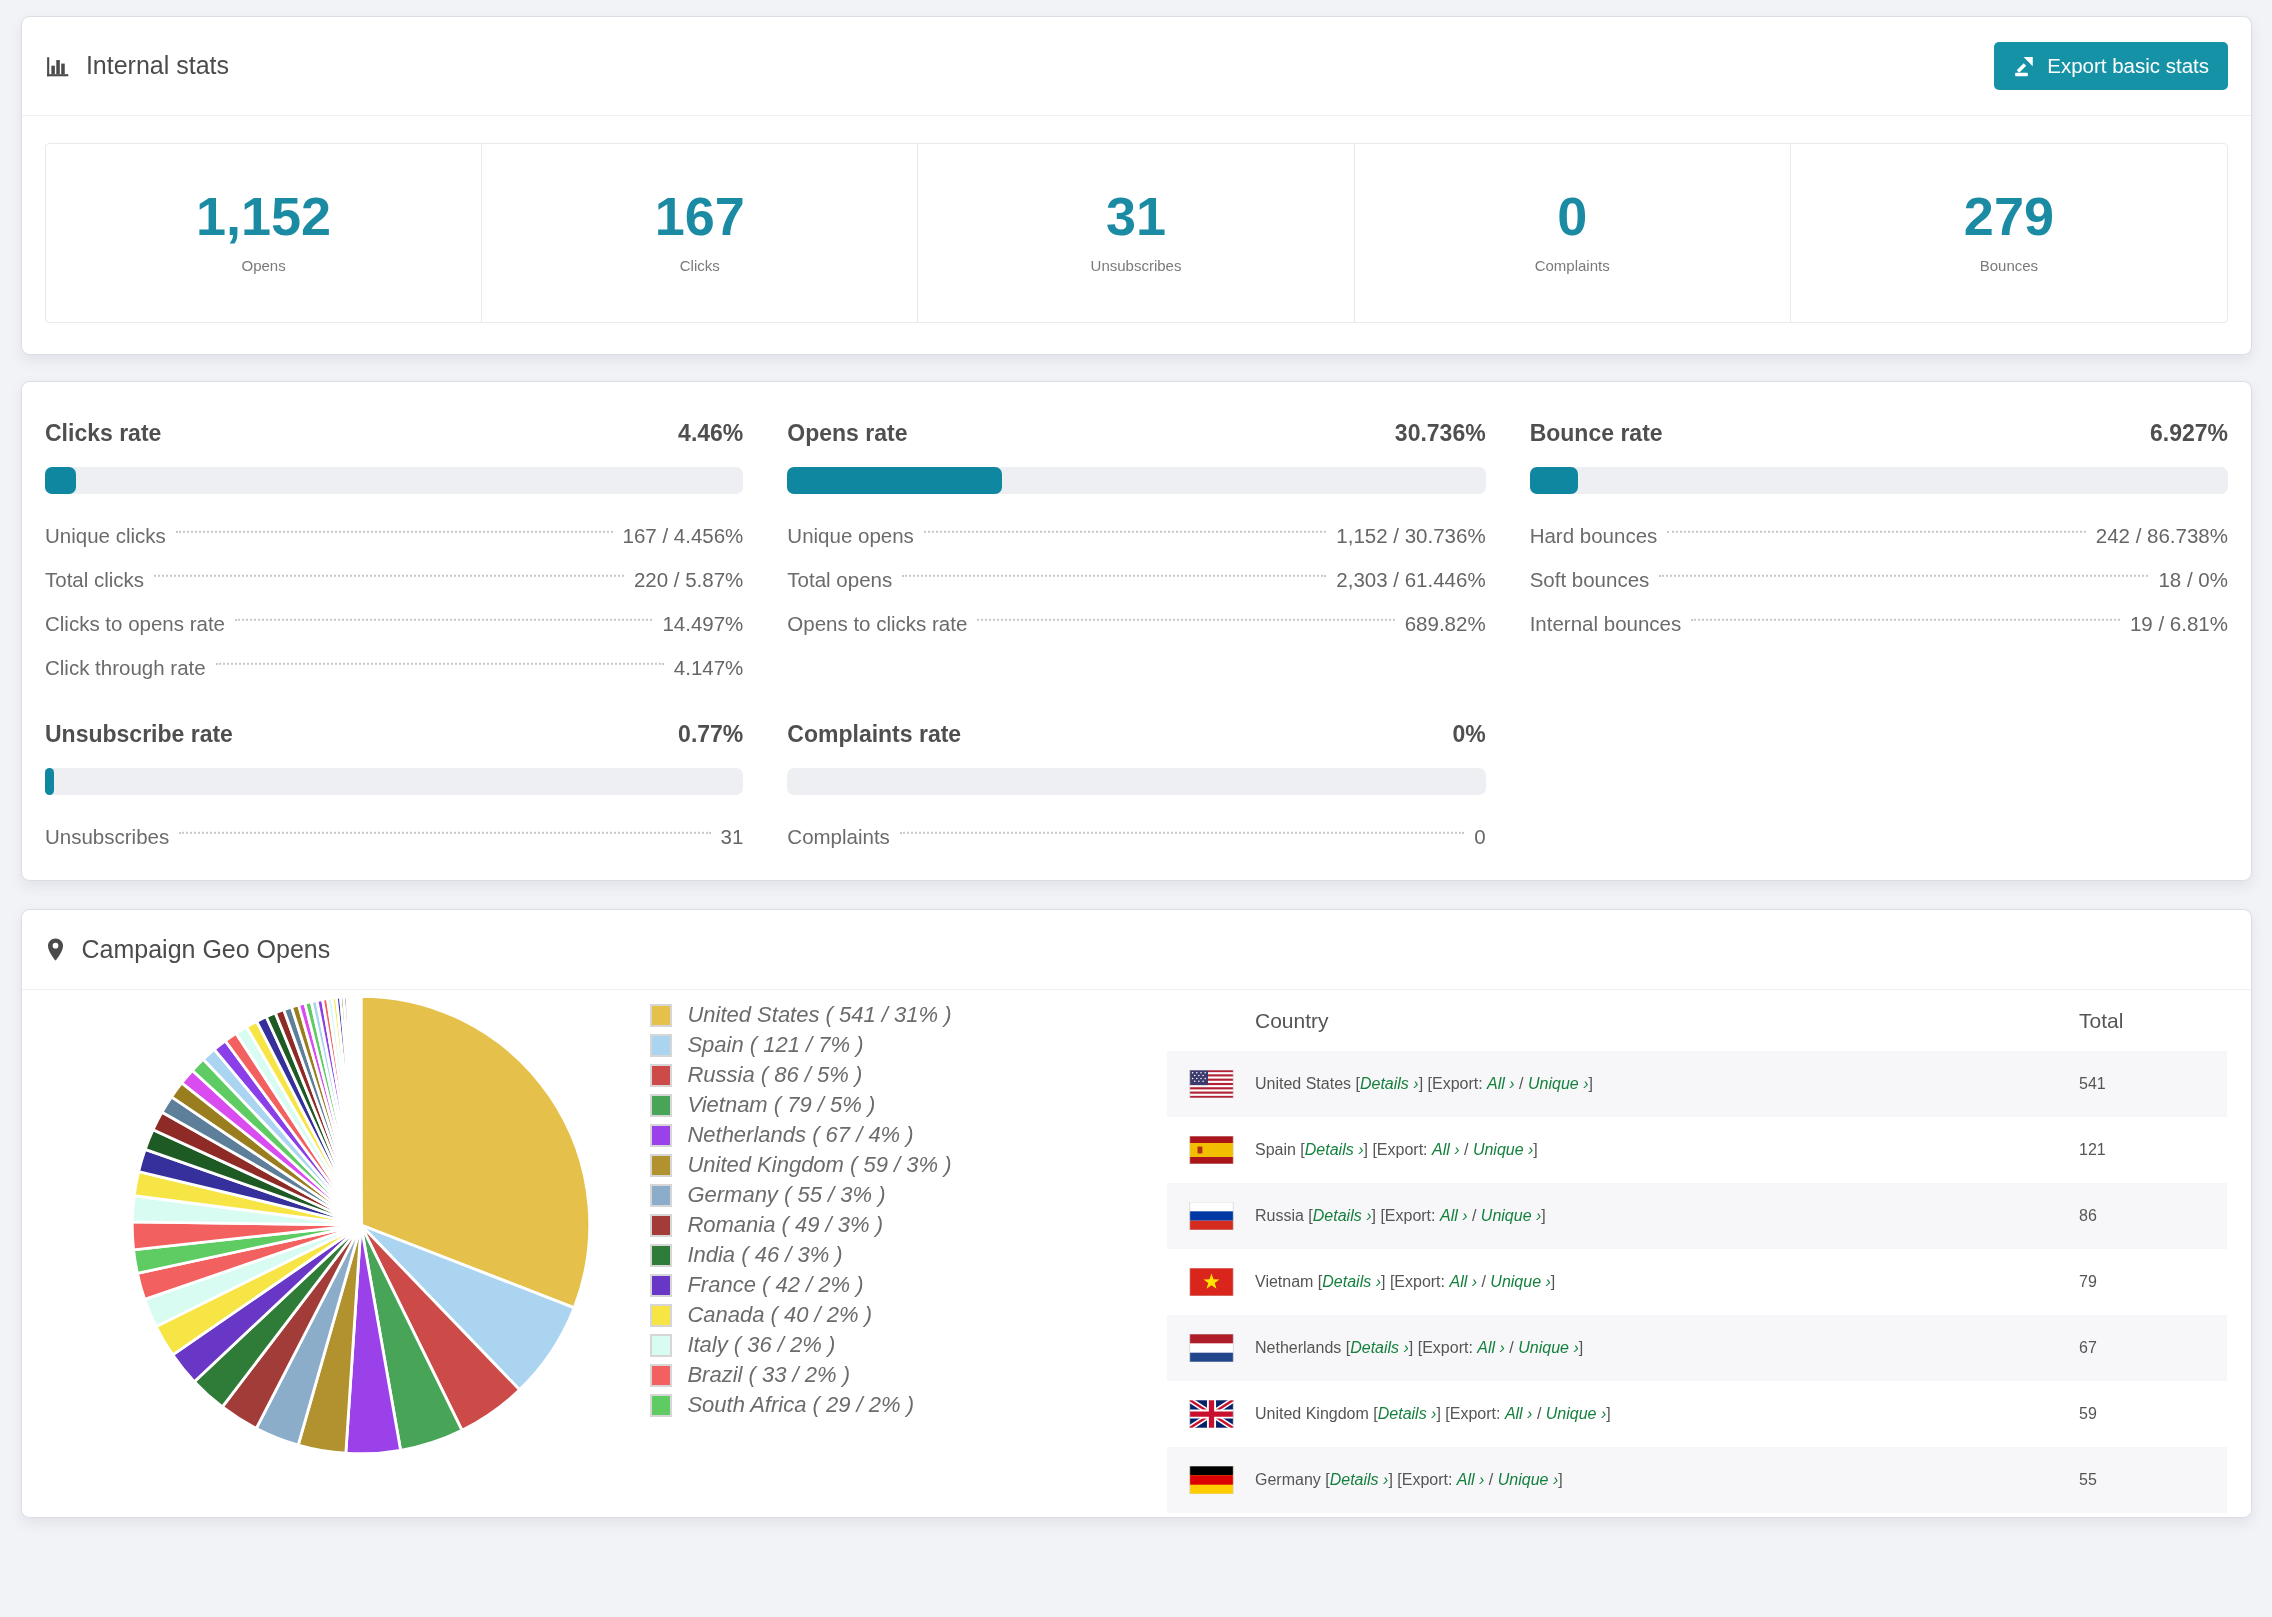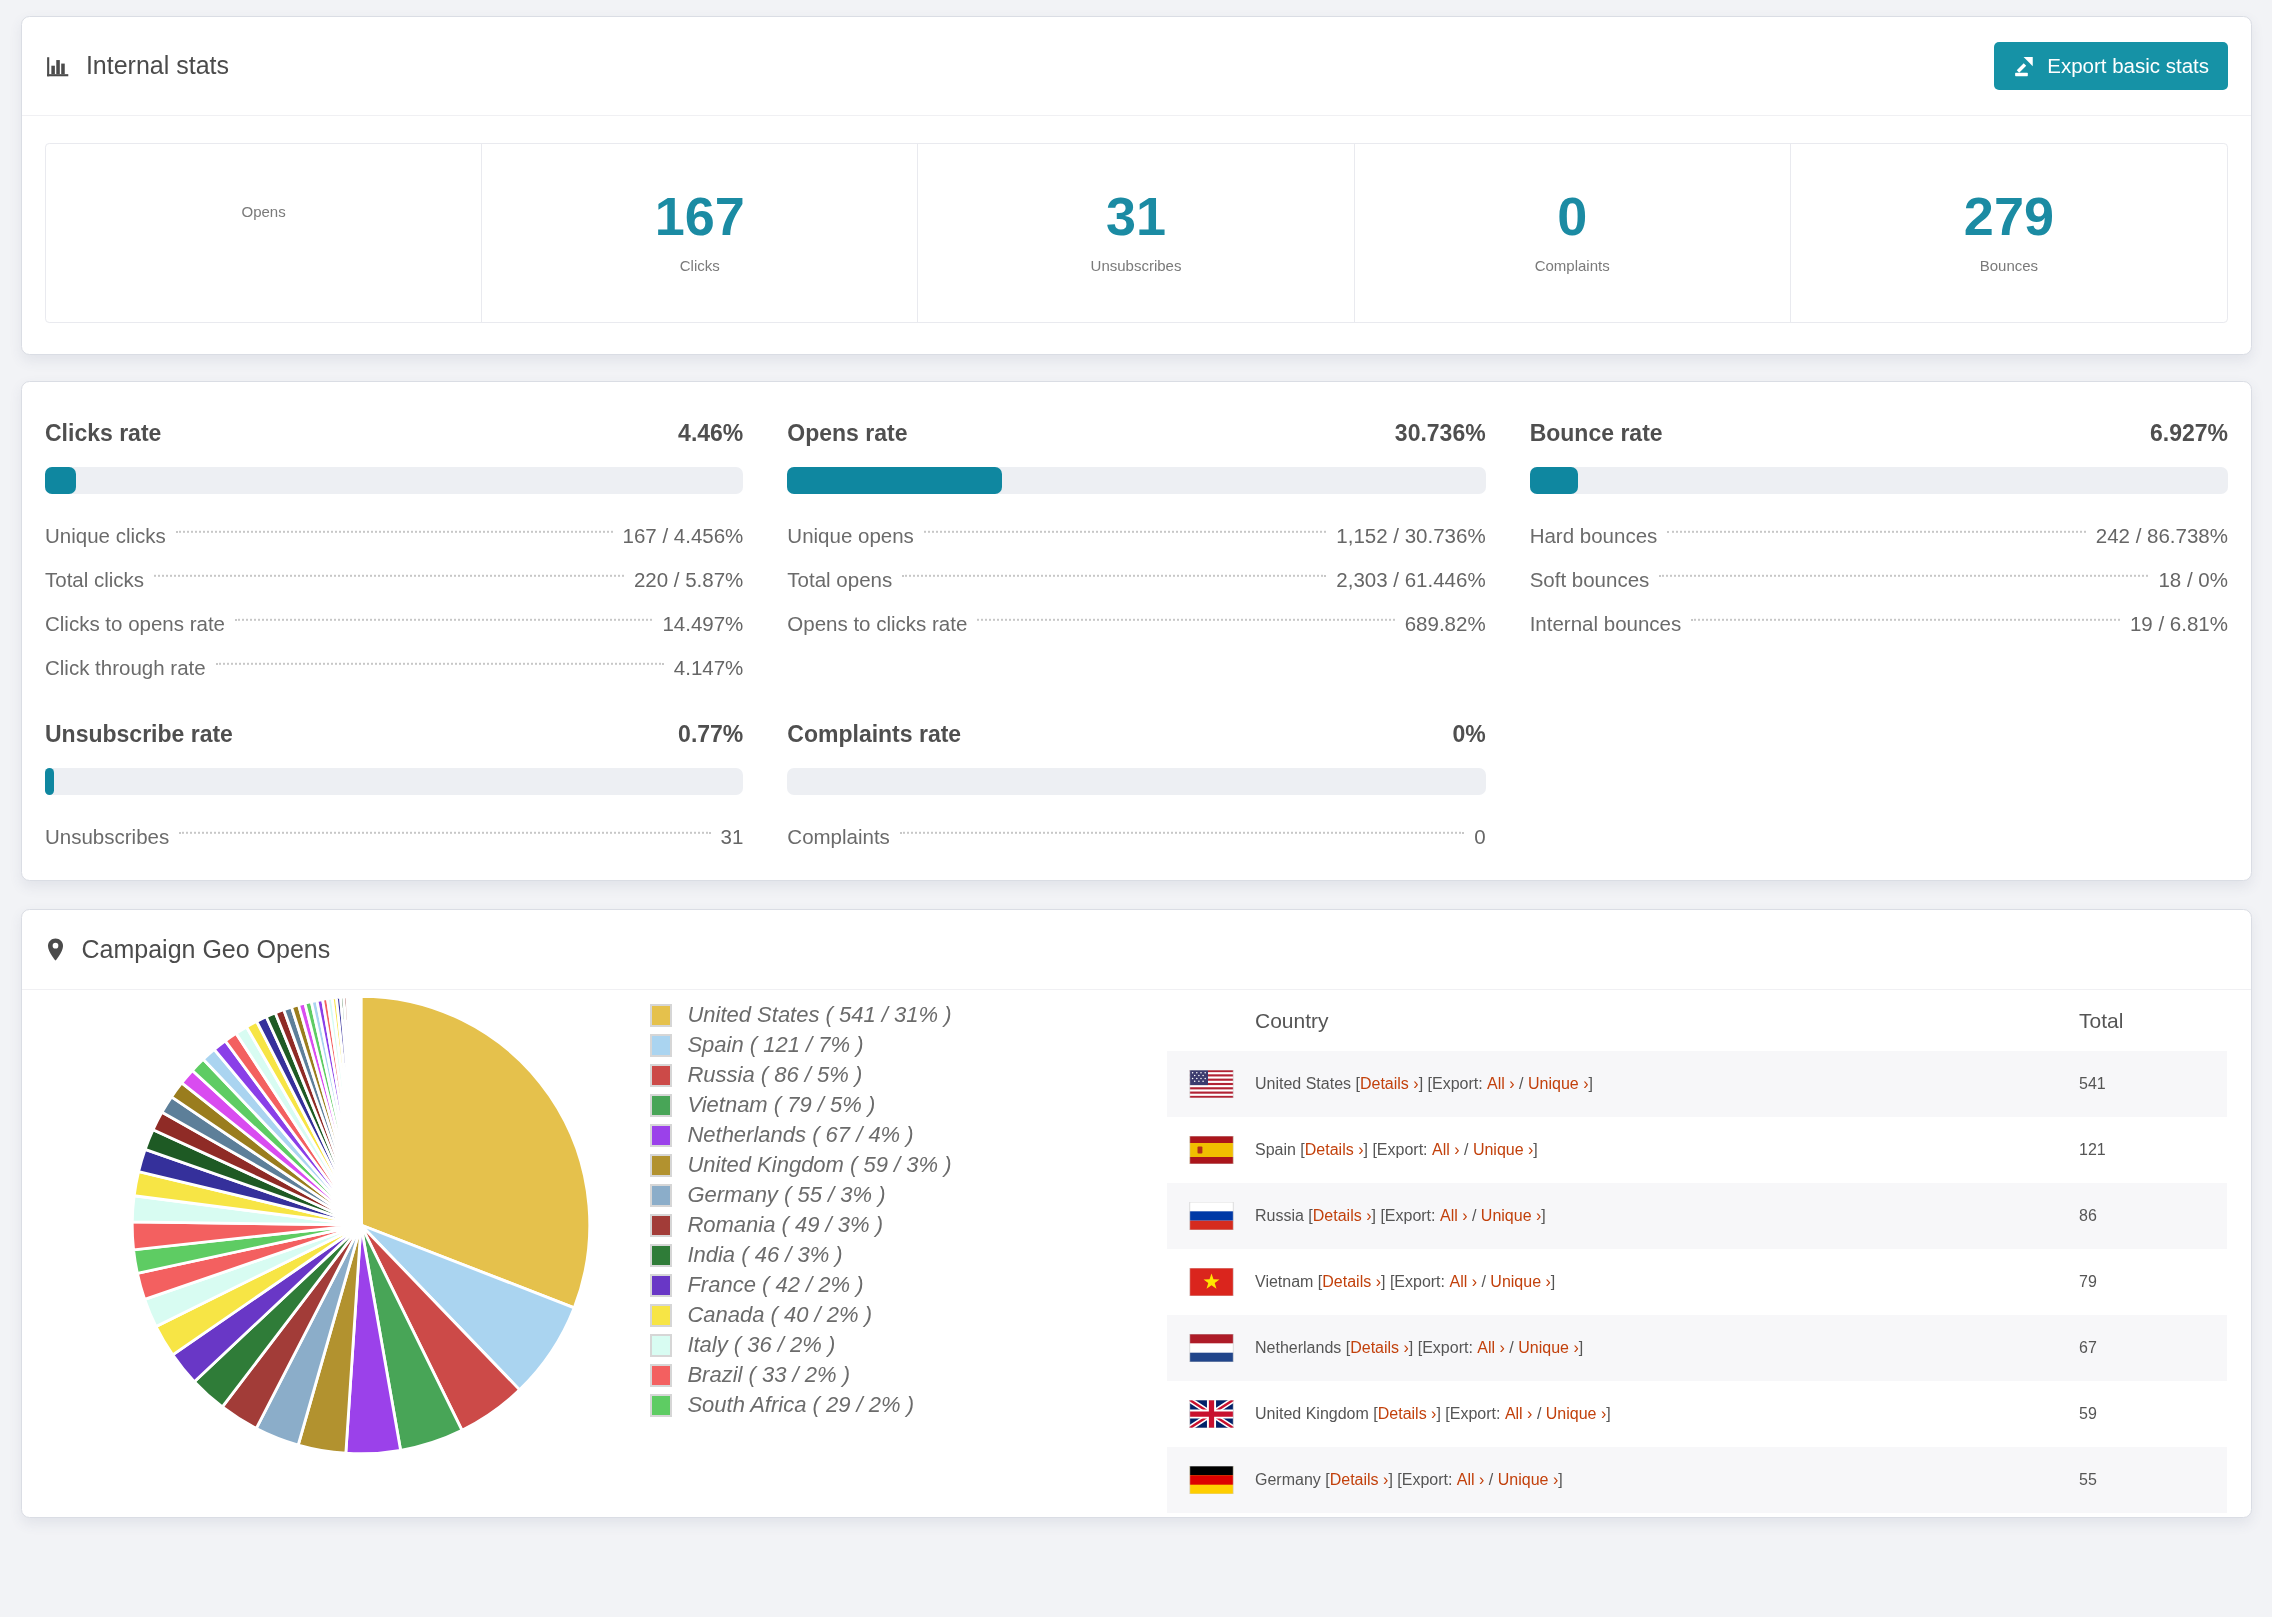--- a/index.html
+++ b/index.html
@@ -59,21 +59,21 @@
   .legend-chip{width:18.4px;height:18.4px;border:2.1px solid #d6d6d6;margin-right:15px;flex:none;}
   #geo-table{position:absolute;left:1145px;right:24px;top:0;}
   .t-header{display:flex;align-items:center;height:61px;font-size:21px;color:#555;}
   .t-header .country-col{padding-left:88px;}
   .t-row{display:flex;align-items:center;height:66px;font-size:16px;color:#555;padding-left:21px;}
   .t-row:nth-child(odd){background:#f7f7f9;}
   .country-col{flex:1;display:flex;align-items:center;}
   .total-col{width:148px;flex:none;}
   .flagbox{width:47px;height:28px;margin-right:20px;flex:none;display:inline-flex;}
   .flagbox svg{width:47px;height:28px;display:block;}
-  .t-link{color:#c2410c;text-decoration:none;cursor:pointer;white-space:pre;}
+  .t-link{color:#15803d;text-decoration:none;cursor:pointer;white-space:pre;font-style:italic;}
   .t-plain{white-space:pre;}
 </style>
 </head>
 <body>
 
 <div class="card" id="card-tracking">
   <div class="card-header">
     <div class="card-title">
       <span class="ticon">
         <svg width="25.4" height="25.4" viewBox="0 0 36 36" fill="#4b4b4b">
@@ -92,20 +92,21 @@
           <rect x="3" y="25" width="18" height="5" rx="1"></rect>
           <rect x="9.5" y="11.5" width="5" height="14" transform="rotate(45 12 18.5)"></rect>
           <polygon points="28,3 15,3 28,16"></polygon>
         </svg>
       </span>
       <span>Export basic stats</span>
     </button>
   </div>
   <div class="stats-grid">
       <div class="stat-box">
+        <div class="stat-value">1,152</div>
         <div class="stat-label">Opens</div>
       </div>
       <div class="stat-box">
         <div class="stat-value">167</div>
         <div class="stat-label">Clicks</div>
       </div>
       <div class="stat-box">
         <div class="stat-value">31</div>
         <div class="stat-label">Unsubscribes</div>
       </div>

